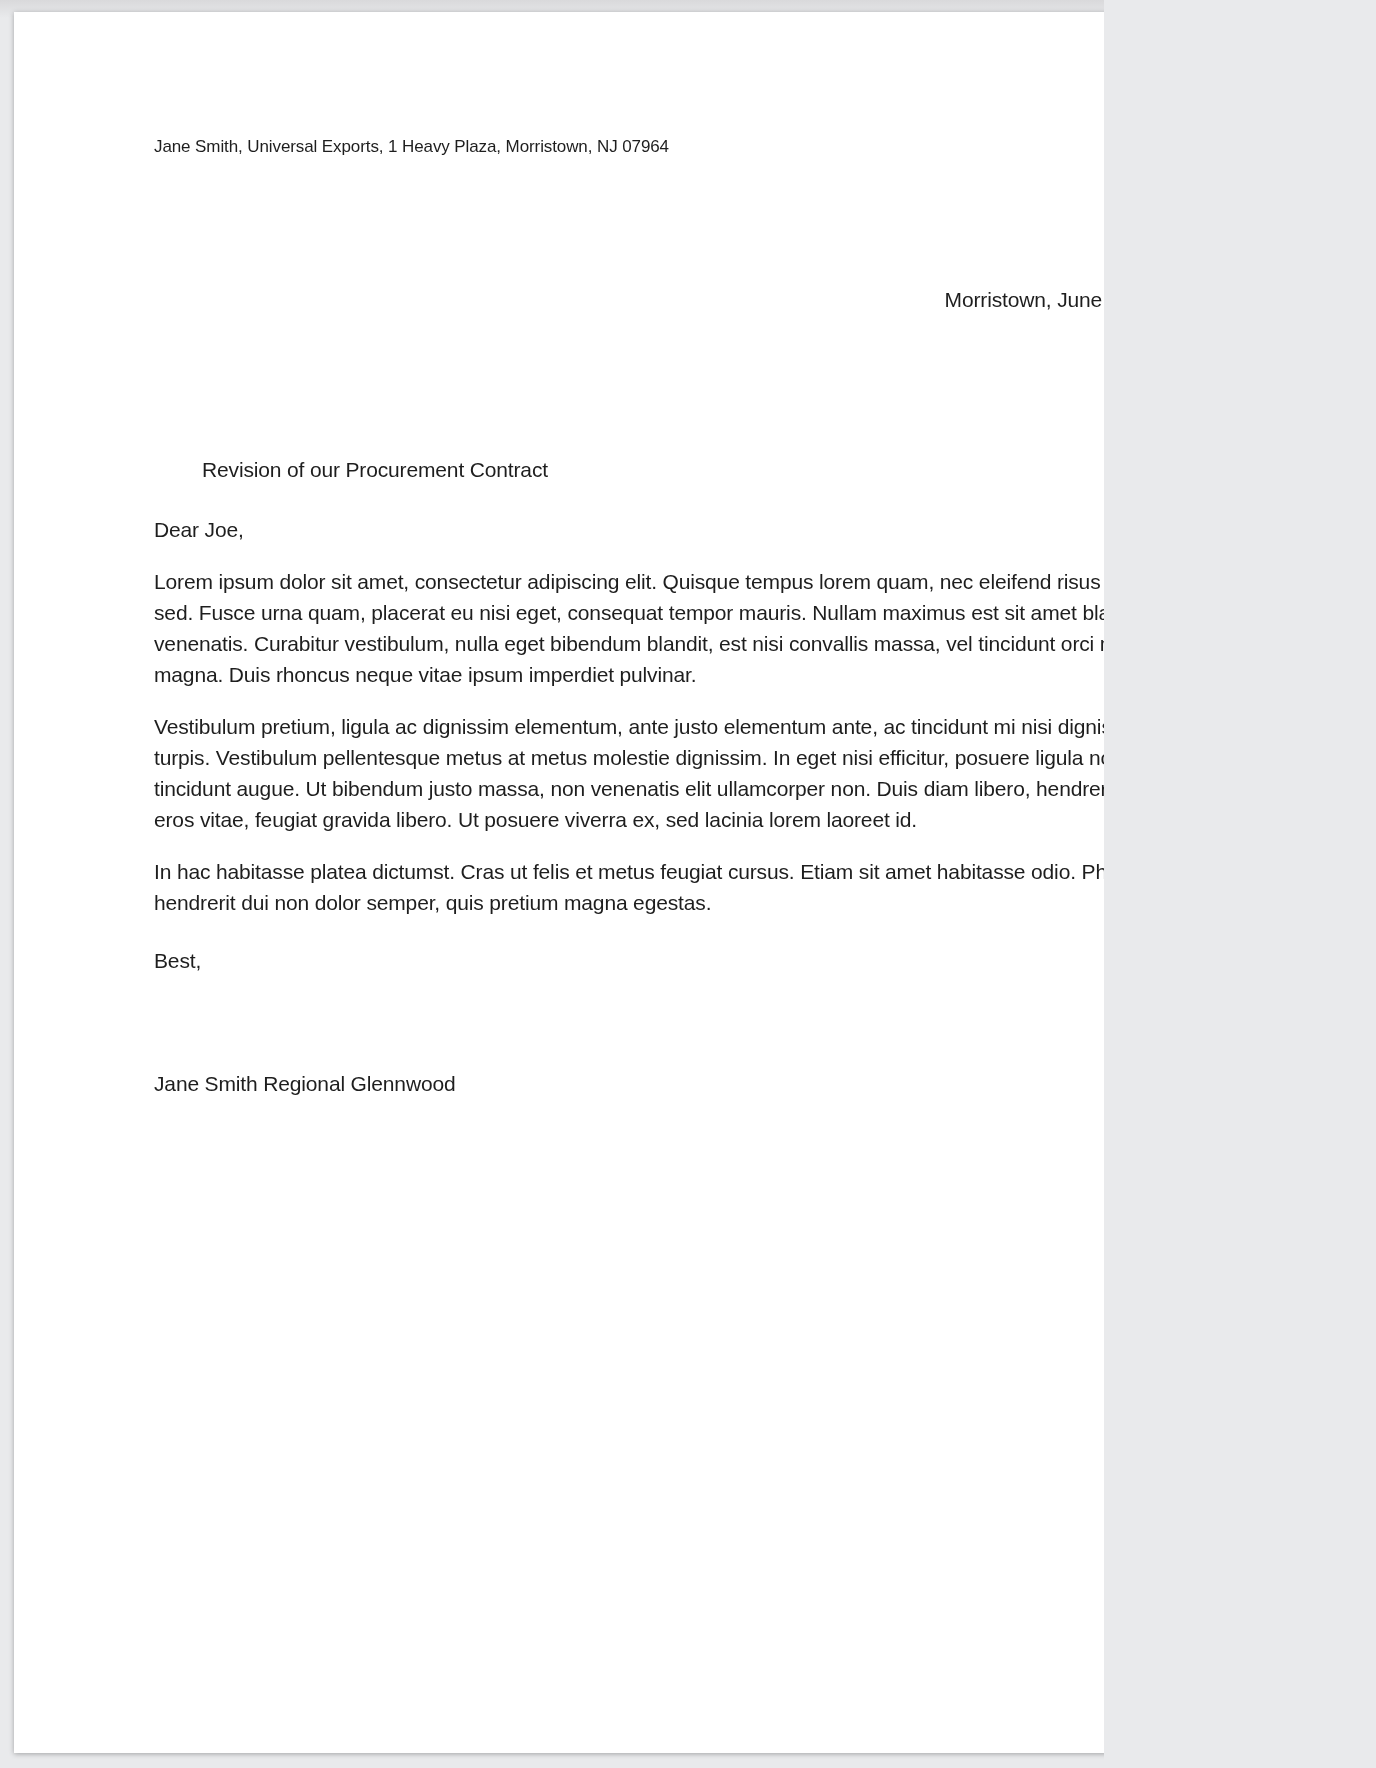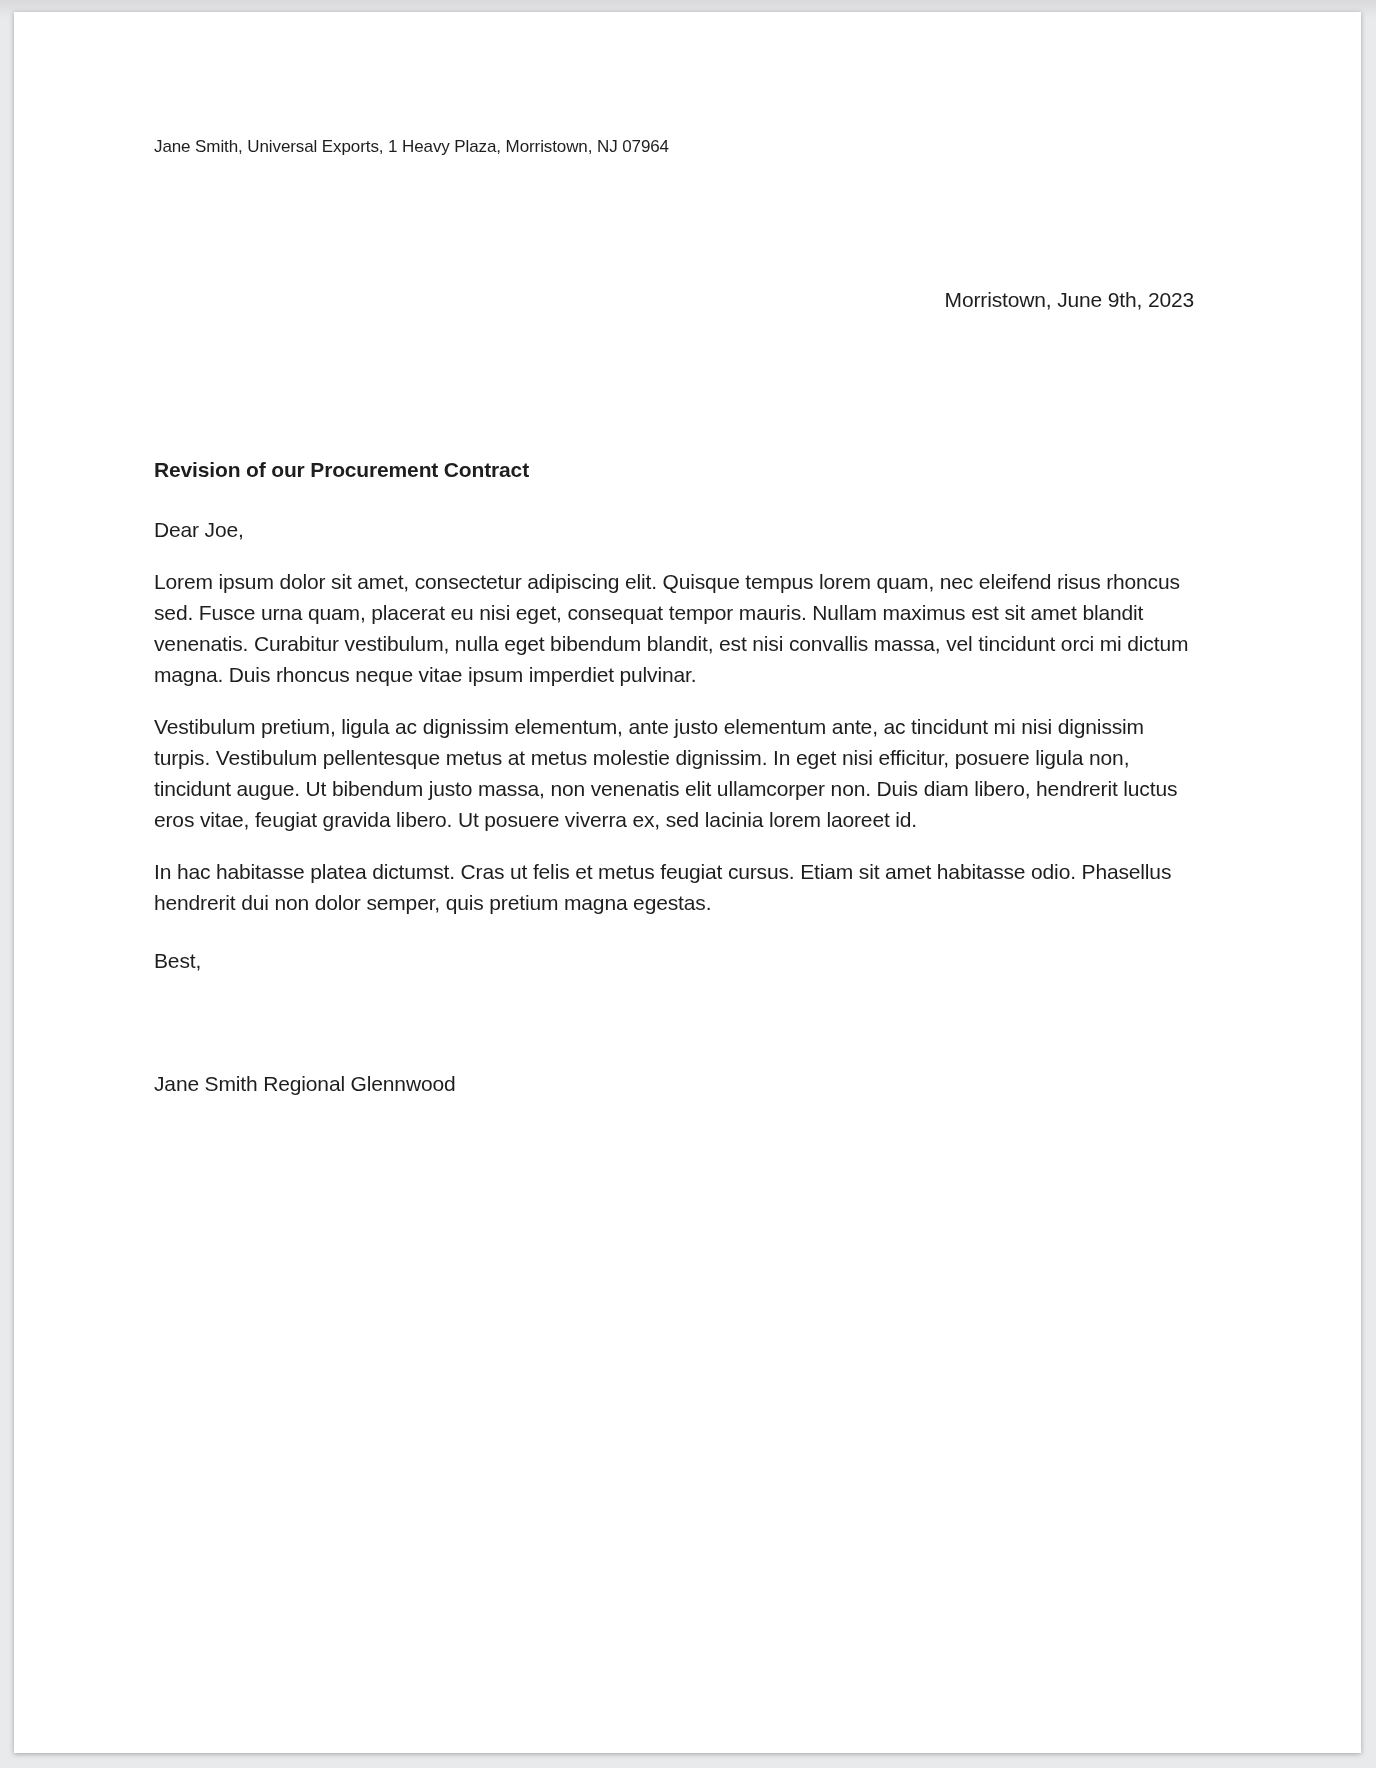--- a/index.html
+++ b/index.html
@@ -3,21 +3,21 @@
 <meta charset="utf-8">
 <style>
   html, body {
     margin: 0;
     padding: 0;
     background: #e9eaec;
     font-family: "Liberation Sans", "DejaVu Sans", sans-serif;
   }
   .canvas {
     position: relative;
-    width: 1376px;
+    width: 1104px;
     height: 1768px;
     background: linear-gradient(#d9d9db, #e9eaec 18px);
     overflow: hidden;
   }
   .page {
     position: absolute;
     left: 14px;
     top: 12px;
     width: 1347px;
     height: 1741px;
@@ -43,21 +43,22 @@
     font-size: 21px;
     line-height: 31px;
     letter-spacing: -0.15px;
   }
   .date-line {
     margin-top: 74px;
     text-align: right;
   }
   .subject-line {
     margin-top: 139px;
-    font-weight: bold;
+    font-weight: normal;
+    margin-left: 48px;
   }
   .salutation {
     margin-top: 29px;
   }
   p.body-paragraph {
     margin: 21px 0 0 0;
   }
   .closing {
     margin-top: 27px;
   }

